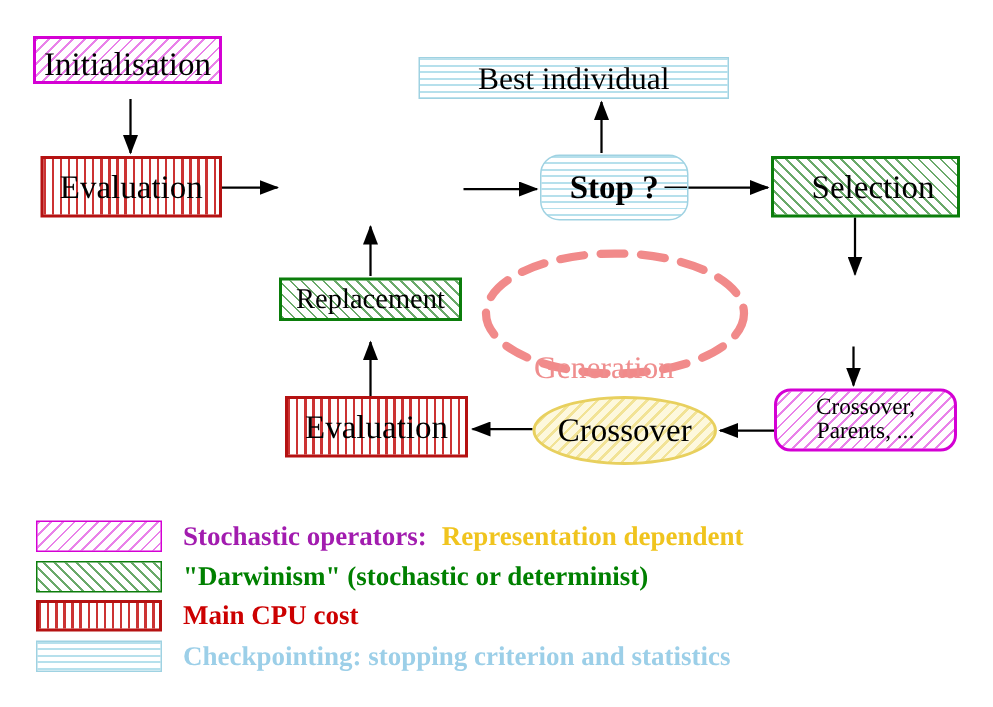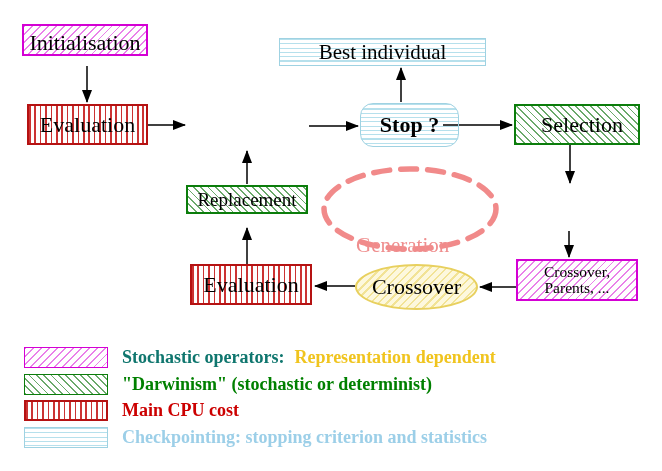--- a/index.html
+++ b/index.html
@@ -42,21 +42,21 @@
   .rounded{border-radius:13px;}
   .generation-label{
     position:absolute;color:#ef8e8e;font-size:21px;white-space:nowrap;
   }
   
   .legend-row{position:absolute;left:0;width:662px;height:21px;display:flex;align-items:center;}
   .swatch{position:absolute;left:24px;width:84px;height:21px;box-sizing:border-box;}
   .swatch.hatch-magenta{border-width:1.5px;}
   .swatch.hatch-green{border-width:1.5px;}
   .legend-text{position:absolute;left:122px;font-size:18px;font-weight:bold;white-space:nowrap;}
-  .t-magenta{color:#0f766e;}
+  .t-magenta{color:#a21caf;}
   .t-gold{color:#f0c41e;margin-left:10px;}
   .t-green{color:#008000;font-weight:bold;}
   .t-red{color:#cc0000;font-weight:bold;}
   .t-cyan{color:#9ccfe8;font-weight:bold;}
 </style>
 </head>
 <body>
 
 <div class="stage">
 
@@ -117,21 +117,21 @@
 
   <div class="node lines-cyan rounded" style="left:360px;top:103px;width:99px;height:44px;font-weight:bold;">
     <span class="lbl fs22">Stop ?</span>
   </div>
 
   <div class="node hatch-green" style="left:514px;top:104px;width:126px;height:41px;padding-left:10px;">
     <span class="lbl fs22">Selection</span>
   </div>
 
 
-  <div class="node hatch-magenta" style="left:516px;top:259px;width:122px;height:42px;">
+  <div class="node hatch-magenta" style="left:516px;top:259px;width:122px;height:42px;border-radius:11px;">
     <span class="lbl fs16">Crossover,</span>
     <span class="lbl fs16">Parents, ...</span>
   </div>
 
   <div class="node ellipse-yellow" style="left:355px;top:264px;width:123px;height:46px;">
     <span class="lbl fs22">Crossover</span>
   </div>
 
   <div class="node lines-red" style="left:190px;top:264px;width:122px;height:41px;">
     <span class="lbl fs22">Evaluation</span>

